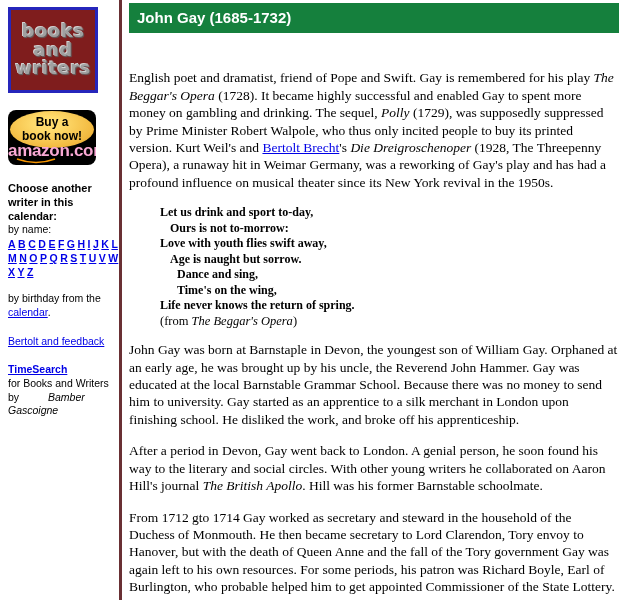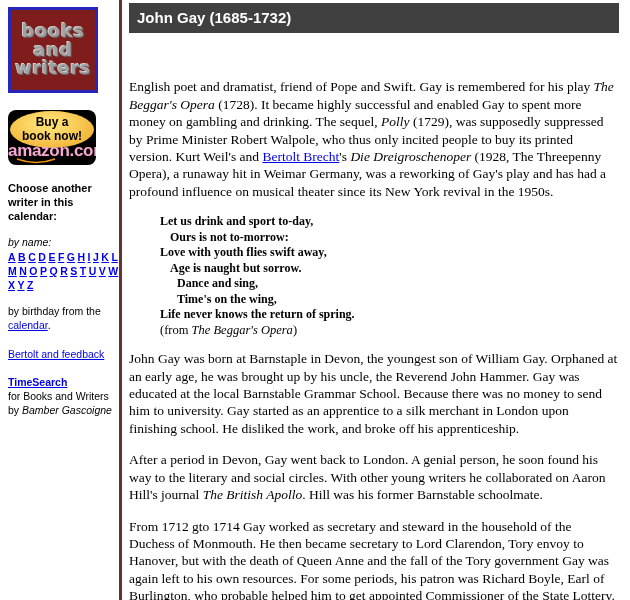--- a/index.html
+++ b/index.html
@@ -92,61 +92,61 @@
     bottom: 1px;
     left: 7px;
   }
   .choose-heading {
     margin-top: 17px;
     font-weight: bold;
     font-size: 11px;
     line-height: 1.25;
     width: 110px;
   }
-  .by-name { margin-top: 13px; font-style: italic; }
+  .by-name { margin-top: 0; }
   .alpha-row {
     font-weight: bold;
     white-space: nowrap;
     line-height: 1.35;
   }
   a, .link {
     color: #0000e6;
     text-decoration: underline;
     cursor: pointer;
   }
   .alpha-row a { margin-right: 2.5px; }
   .birthday-block { margin-top: 13px; width: 108px; }
   .credits-block { margin-top: 15px; }
   .timesearch-block { margin-top: 15px; }
   .timesearch-block a { font-weight: bold; }
-  .author-italic { font-style: italic; }
+  .author-italic { font-style: italic; margin-left: 26px; }
   
   .divider {
     flex: 0 0 3px;
     width: 3px;
     background: #693034;
   }
   
   .main {
     flex: 1 1 auto;
     box-sizing: border-box;
     padding: 3px 11px 0 7px;
     font-family: "Liberation Serif", serif;
     font-size: 13.5px;
     line-height: 17.4px;
     color: #000000;
   }
   .titlebar {
-    background: #404040;
+    background: #15803d;
     color: #ffffff;
     font-family: "Liberation Sans", sans-serif;
     font-weight: bold;
     font-size: 15px;
     padding: 6px 8px 7px 8px;
-    margin-bottom: 45px;
+    margin-bottom: 36px;
   }
   .para { margin: 0 0 14px 0; }
   .poem {
     margin: 0 0 12px 31px;
     font-weight: bold;
     font-size: 12px;
     line-height: 15.5px;
   }
   .poem-line.indent-1 { padding-left: 10px; }
   .poem-line.indent-2 { padding-left: 17px; }

